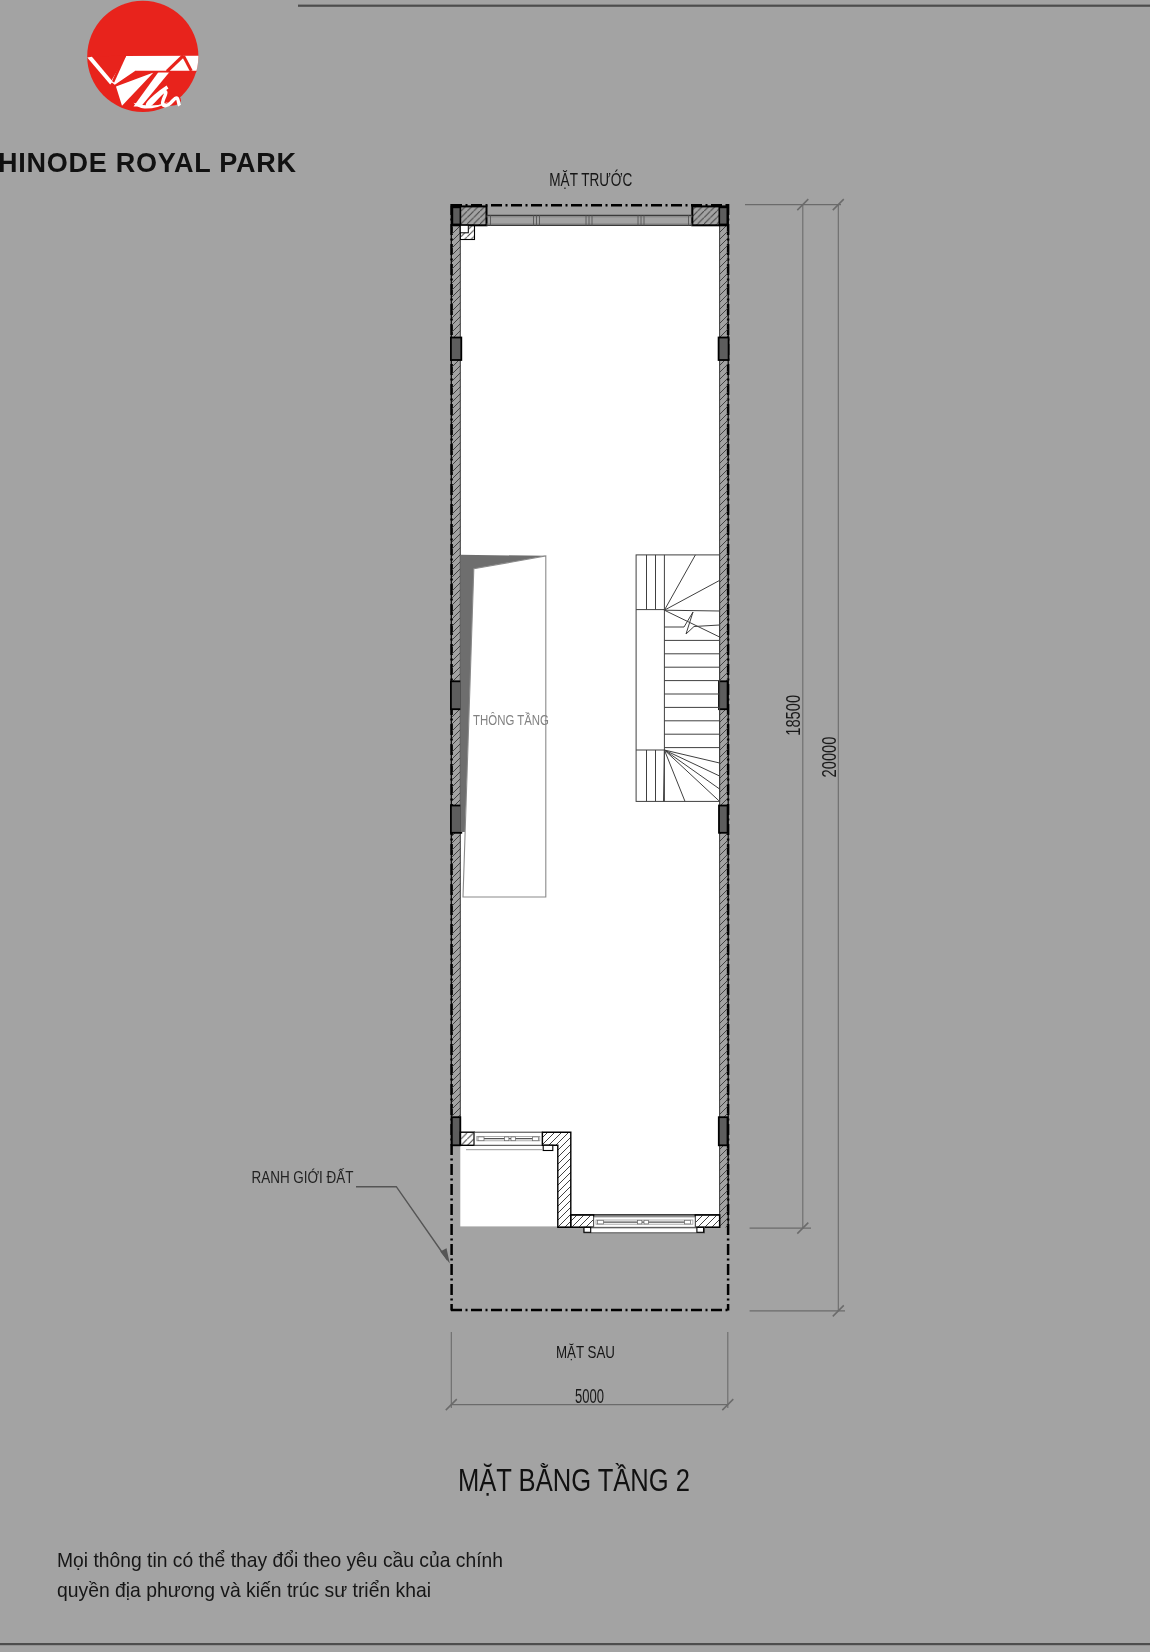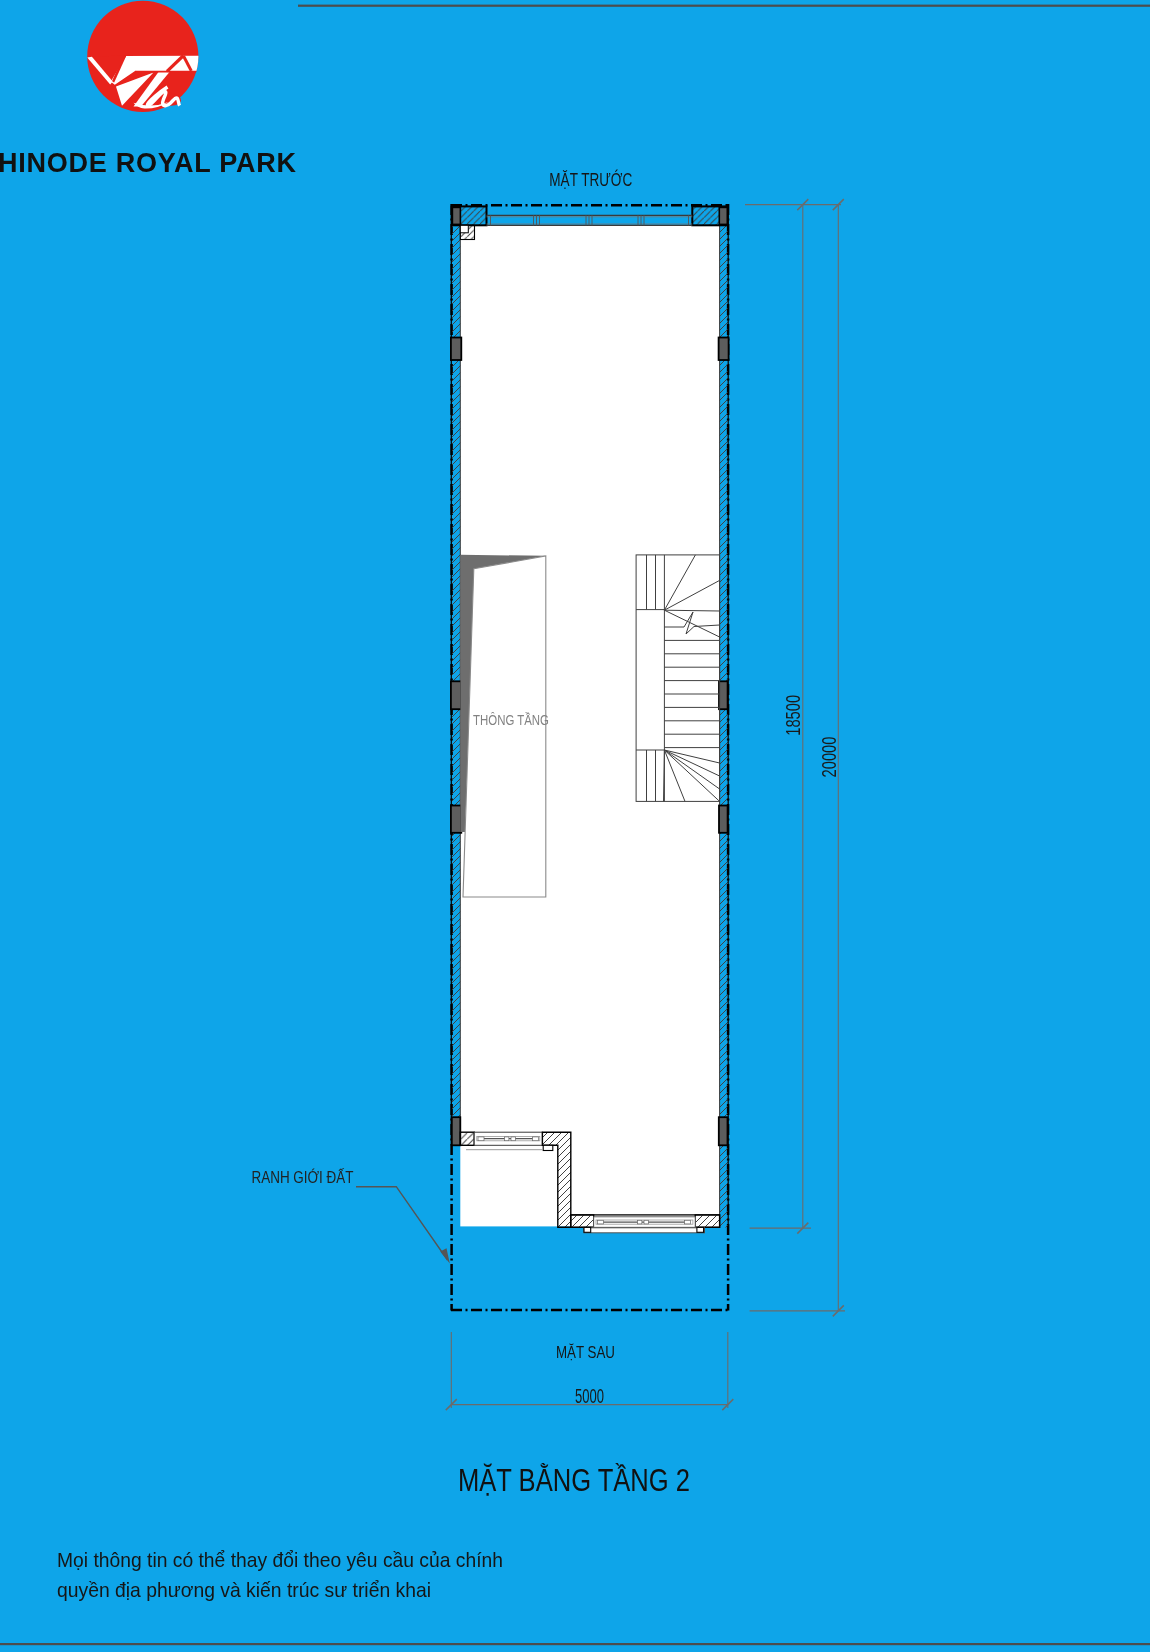--- a/index.html
+++ b/index.html
@@ -1,16 +1,16 @@
 <!DOCTYPE html>
 <html><head>
 <meta charset="utf-8">
 <style>
   html,body{margin:0;padding:0;background:#ffffff;}
-  #page{position:relative;width:1150px;height:1652px;background:#0ea5e9;overflow:hidden;
+  #page{position:relative;width:1150px;height:1652px;background:#a3a3a3;overflow:hidden;
         font-family:"Liberation Sans", sans-serif;}
   svg text{font-family:"Liberation Sans", sans-serif;}
 </style>
 </head>
 <body>
 <div id="page">
 <svg width="1150" height="1652" viewBox="0 0 1150 1652">
 <defs>
   <pattern id="hatch" width="7" height="7" patternUnits="userSpaceOnUse">
     <line x1="-1" y1="8" x2="8" y2="-1" stroke="#424242" stroke-width="1"></line>

